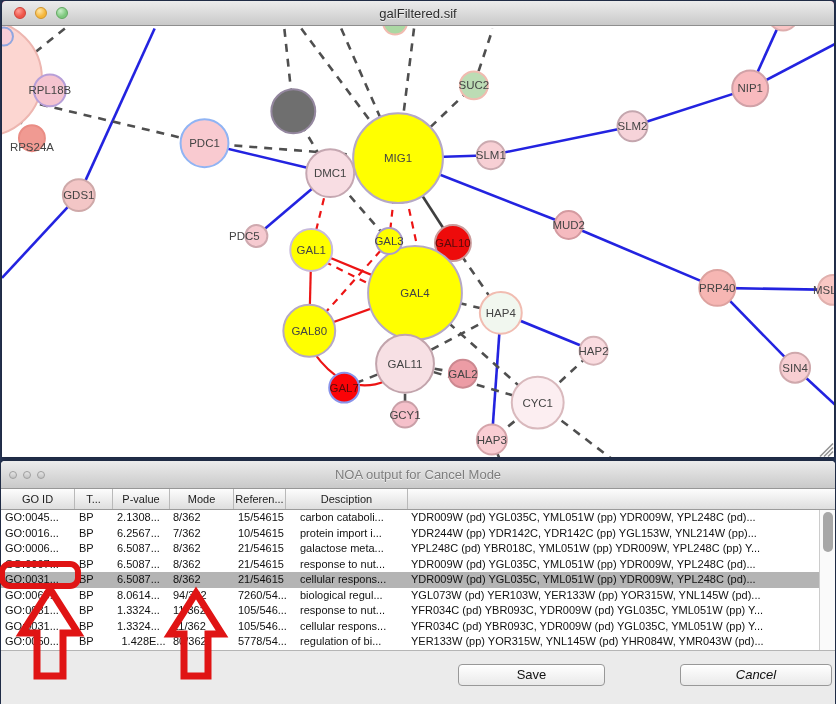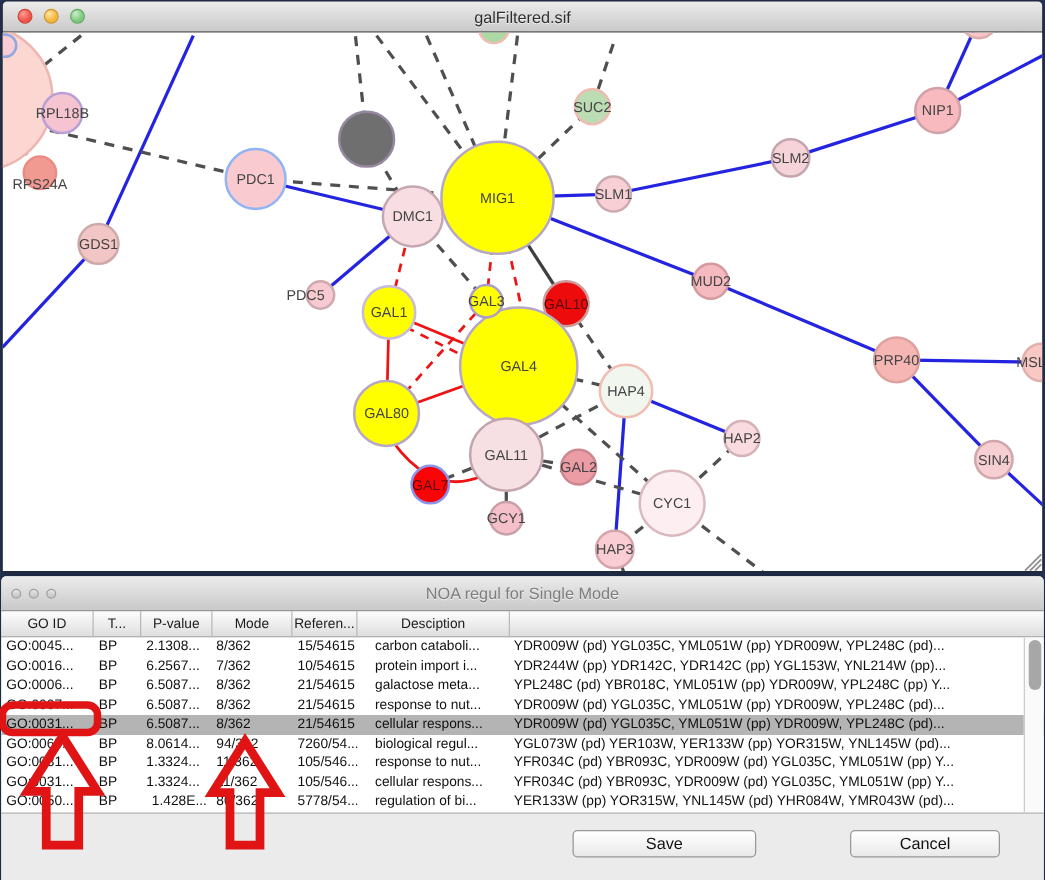--- a/index.html
+++ b/index.html
@@ -1,20 +1,20 @@
 <!DOCTYPE html>
 <html><head>
 <meta charset="utf-8">
 <style>
   html,body{margin:0;padding:0;}
   body{width:836px;height:704px;background:#283758;position:relative;overflow:hidden;
        font-family:"Liberation Sans",sans-serif;}
   .window{position:absolute;box-sizing:border-box;}
   
-  #main-window{left:2px;top:1px;width:832px;height:456px;background:#000000;
+  #main-window{left:2px;top:1px;width:832px;height:456px;background:#be185d;
       border-radius:4px 4px 0 0;overflow:hidden;box-shadow:0 0 4px rgba(0,0,0,.5);}
   .titlebar{height:24px;background:linear-gradient(#ececec,#c9c9c9);
       border-bottom:1px solid #8e8e8e;display:flex;align-items:center;position:relative;}
   .title-text{position:absolute;left:0;right:0;text-align:center;font-size:13px;
       color:#2e2e2e;text-shadow:0 1px 0 rgba(255,255,255,.7);}
   .lights{display:flex;gap:9px;margin-left:12px;z-index:2;}
   .light{width:12px;height:12px;border-radius:50%;box-sizing:border-box;}
   .light.red{background:radial-gradient(circle at 35% 30%,#ff9d95,#ee5549 60%);border:1px solid #ce4138;}
   .light.yellow{background:radial-gradient(circle at 35% 30%,#ffe6a8,#f5b63b 60%);border:1px solid #d0952c;}
   .light.green{background:radial-gradient(circle at 35% 30%,#c9eec9,#7ec87e 60%);border:1px solid #61a861;}
@@ -41,21 +41,21 @@
   
   #vscroll{position:absolute;right:0;top:0;width:16px;height:140px;background:#fafafa;
       border-left:1px solid #ccc;box-sizing:border-box;}
   #vthumb{position:absolute;left:3px;top:2px;width:10px;height:40px;background:#a7a7a7;border-radius:5px;}
   #noa-footer{flex:1 1 auto;background:#ebebeb;border-top:1px solid #b5b5b5;position:relative;}
   .btn{position:absolute;top:13px;height:22px;box-sizing:border-box;
       background:linear-gradient(#ffffff,#e9e9e9);border:1px solid #989898;border-radius:4px;
       font-size:13px;color:#111;text-align:center;line-height:20px;
       box-shadow:0 1px 0 rgba(255,255,255,.8) inset;}
   #save-btn{left:457px;width:147px;}
-  #cancel-btn{left:679px;width:120px;}
+  #cancel-btn{left:679px;width:152px;font-style:italic;}
   
   #overlay{position:absolute;left:0;top:0;width:836px;height:704px;pointer-events:none;z-index:60;}
 </style>
 </head>
 <body>
 
 <div class="window" id="main-window">
   <div class="titlebar">
     <div class="lights">
       <div class="light red"></div>
@@ -185,21 +185,21 @@
   </div>
 </div>
 
 <div class="window" id="noa-window">
   <div id="noa-titlebar" class="titlebar">
     <div class="lights-inactive">
       <div class="light-sm"></div>
       <div class="light-sm"></div>
       <div class="light-sm"></div>
     </div>
-    <div class="title-text">NOA regul for Single Mode</div>
+    <div class="title-text">NOA output for Cancel Mode</div>
   </div>
   <div id="table-header">
       <div class="hcell" style="width: 74px; flex: 0 0 74px;">GO ID</div>
       <div class="hcell" style="width: 38px; flex: 0 0 38px;">T...</div>
       <div class="hcell" style="width: 57px; flex: 0 0 57px;">P-value</div>
       <div class="hcell" style="width: 64px; flex: 0 0 64px;">Mode</div>
       <div class="hcell" style="width: 52px; flex: 0 0 52px;">Referen...</div>
       <div class="hcell" style="width: 122px; flex: 0 0 122px;">Desciption</div>
     </div>
   <div id="tbody">

